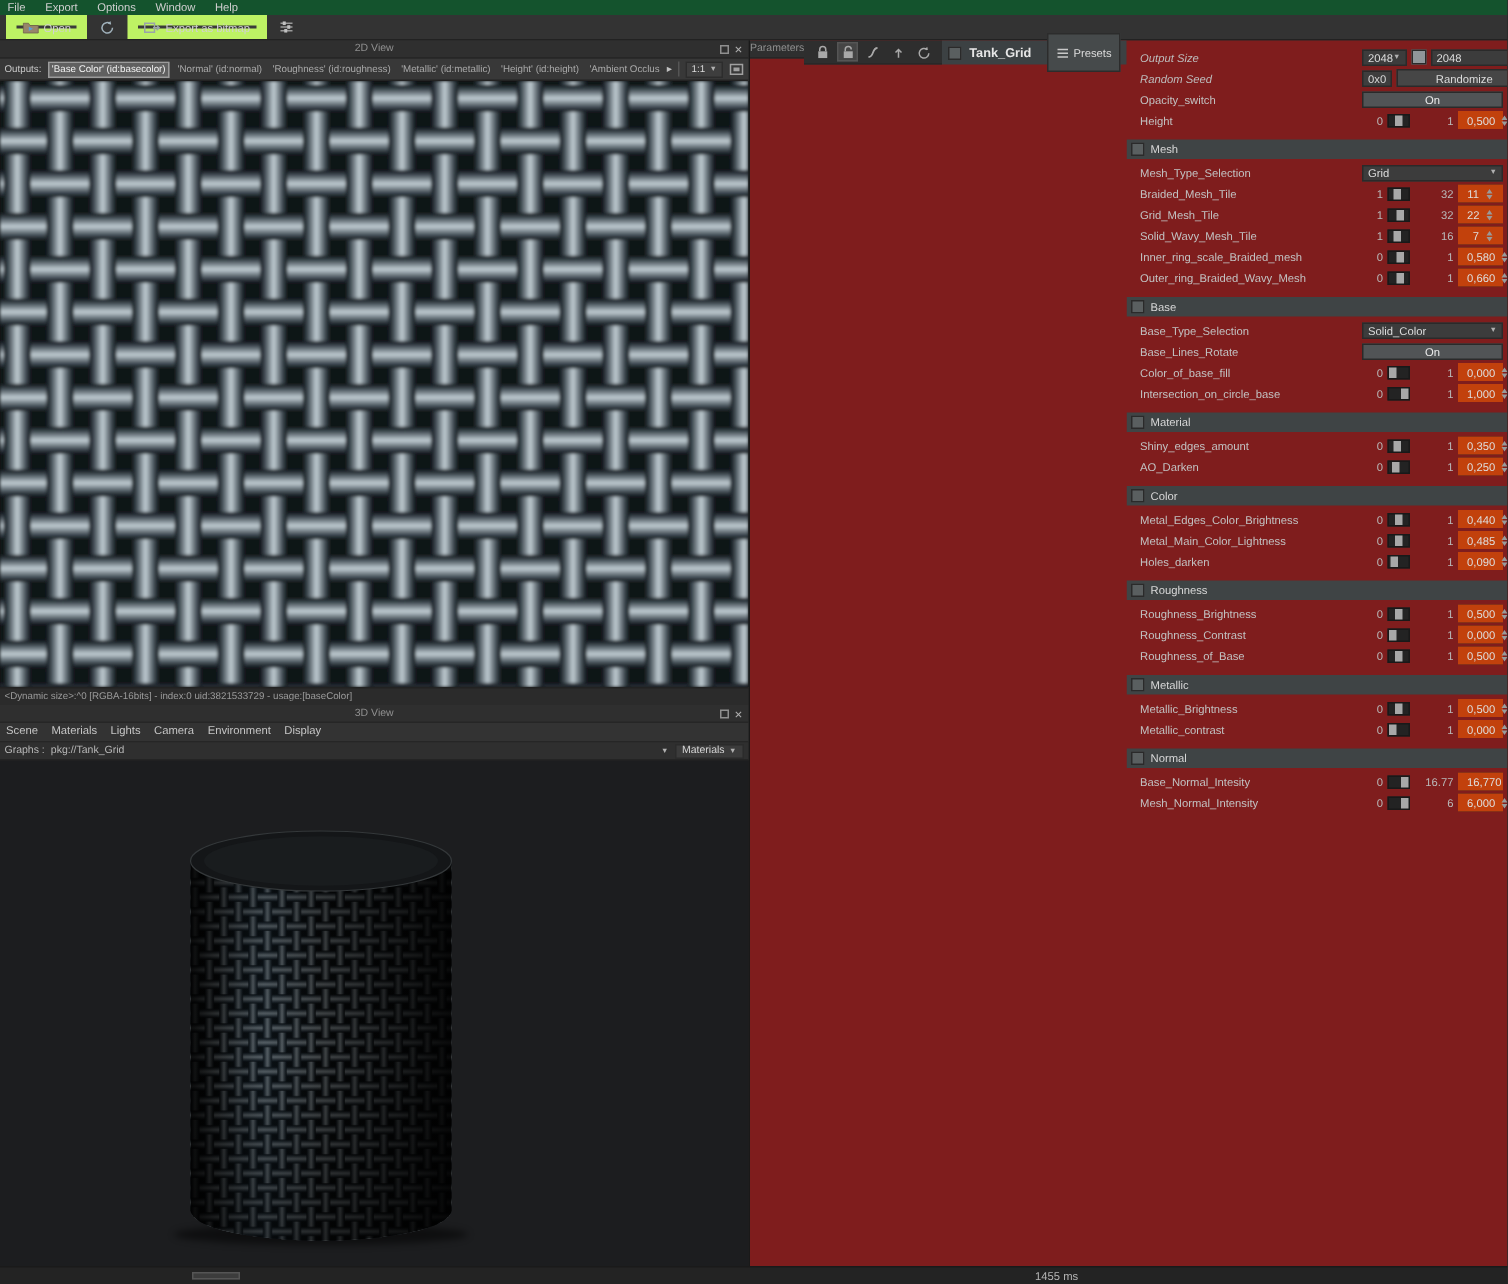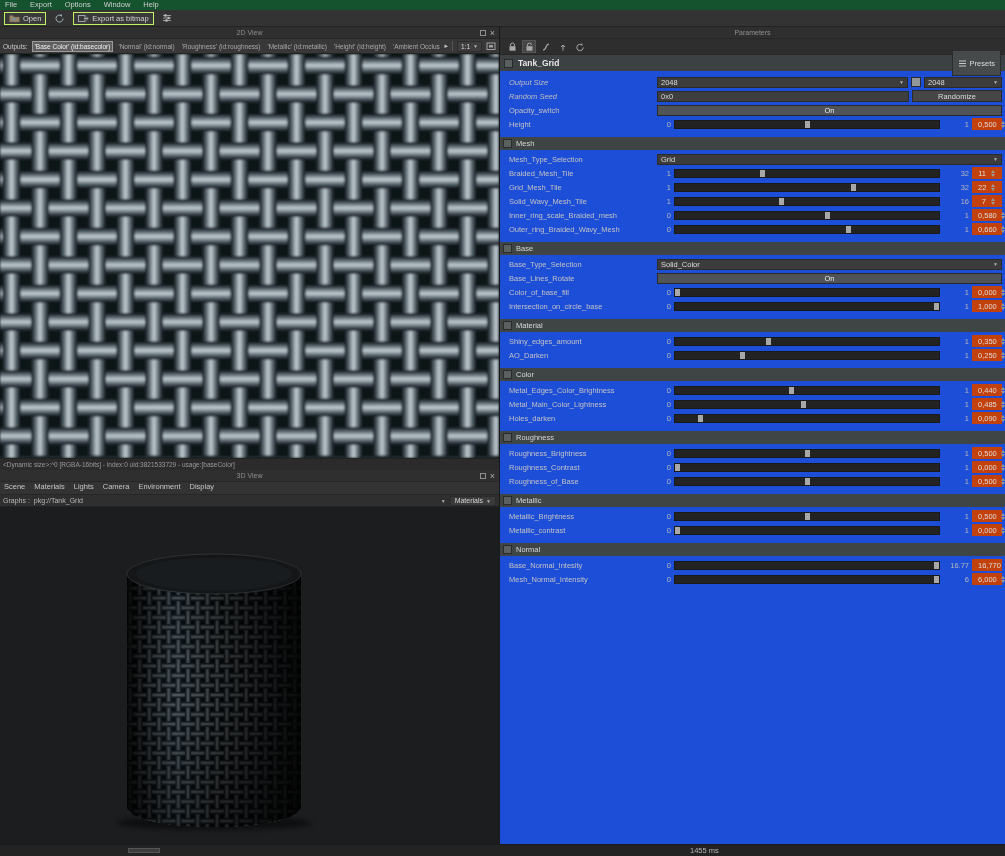--- a/index.html
+++ b/index.html
@@ -4,27 +4,27 @@
 <style>
   *{box-sizing:border-box;margin:0;padding:0}
   html,body{width:1005px;height:856px;overflow:hidden}
   body{font-family:"Liberation Sans","DejaVu Sans",sans-serif;background:#2a2a2a;color:#c8c8c8}
   .app{width:1005px;height:856px;display:flex;flex-direction:column}
 
   
   .menubar{height:10px;background:#14532d;display:flex;align-items:flex-start;gap:13px;padding:0 5px;font-size:7.5px;color:#cfcfcf;flex:none}
   .menubar span{cursor:default}
   .toolbar{height:17px;background:#333;border-bottom:1px solid #222;display:flex;align-items:center;gap:6px;padding:0 4px;font-size:7.5px;flex:none}
-  .tb-btn{display:flex;align-items:center;gap:3px;background:#3a3a3a;border:1px solid #bef264;padding:1px 4px;height:13px;color:#d2d2d2}
+  .tb-btn{display:flex;align-items:center;gap:3px;background:#3a3a3a;border:7px solid #bef264;padding:1px 4px;height:13px;color:#d2d2d2}
   .tb-icon{display:flex;align-items:center;justify-content:center;width:15px;height:13px}
 
   
   .main{flex:1;display:flex;min-height:0}
   .left{width:500px;flex:none;display:flex;flex-direction:column;border-right:1px solid #191919;min-height:0}
-  .right{flex:1;display:flex;flex-direction:column;background:#1d4ed8;min-width:0}
+  .right{flex:1;display:flex;flex-direction:row;background:#7f1d1d;min-width:0}
 
   .panel-title{height:12px;background:#2f2f2f;border-bottom:1px solid #262626;color:#8f8f8f;font-size:7px;
     display:flex;align-items:center;justify-content:center;position:relative;flex:none}
   .pt-icons{position:absolute;right:4px;top:0;height:100%;display:flex;align-items:center;gap:4px}
   .float-box{width:6px;height:6px;border:1px solid #8f8f8f;display:inline-block}
   .close-x{color:#aeaeae;font-size:9px;line-height:8px}
 
   
   .outputs-bar{height:15px;background:#383838;border-bottom:1px solid #232323;display:flex;align-items:center;
     font-size:6.5px;color:#b3b3b3;padding:0 3px;gap:4px;flex:none}

